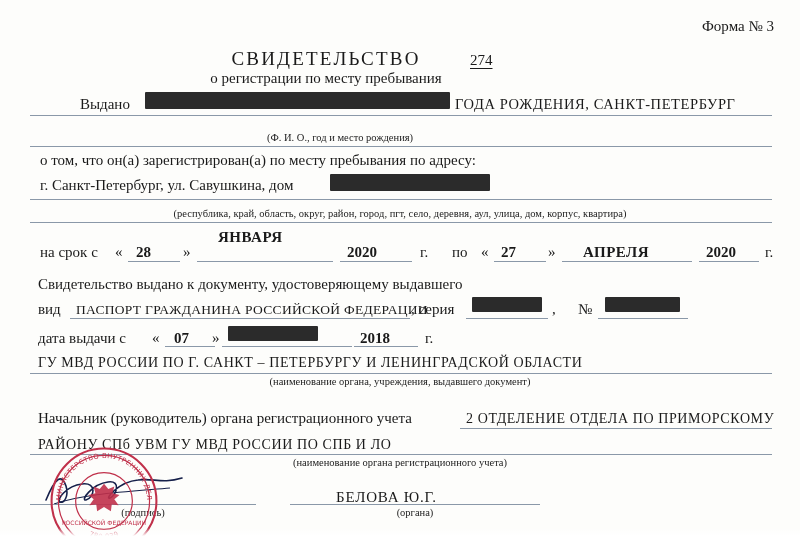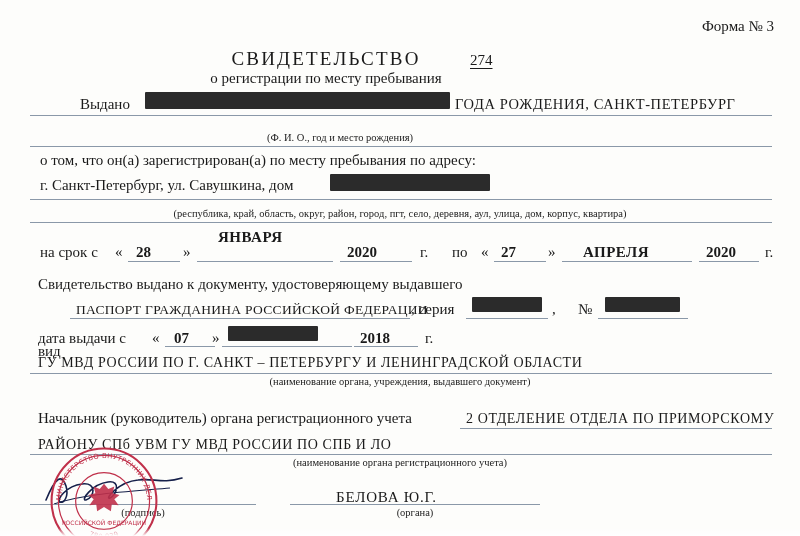--- a/index.html
+++ b/index.html
@@ -146,21 +146,21 @@
   <div class="txt" style="left:548px; top:244px;">»</div>
   <div class="line" style="left:494px; top:261px; width:52px;"></div>
   <div class="txt" style="left:583px; top:244px; font-weight:bold; letter-spacing:0.5px;">АПРЕЛЯ</div>
   <div class="line" style="left:562px; top:261px; width:130px;"></div>
   <div class="txt" style="left:706px; top:244px; font-weight:bold;">2020</div>
   <div class="line" style="left:699px; top:261px; width:60px;"></div>
   <div class="txt" style="left:765px; top:244px;">г.</div>
 
   <div class="txt" style="left:38px; top:276px;">Свидетельство выдано к документу, удостоверяющему выдавшего</div>
 
-  <div class="txt" style="left:38px; top:301px;margin-top:42px;">вид</div>
+  <div class="txt" style="left:38px; top:301px;">вид</div>
   <div class="txt" style="left:76px; top:302px; font-size:13.5px; letter-spacing:0.3px;">ПАСПОРТ ГРАЖДАНИНА РОССИЙСКОЙ ФЕДЕРАЦИИ</div>
   <div class="line" style="left:70px; top:318px; width:340px;"></div>
   <div class="txt" style="left:411px; top:301px;">, серия</div>
   <div class="redact" style="position:absolute; left:472px; top:297px; width:70px; height:15px;"></div>
   <div class="line" style="left:466px; top:318px; width:82px;"></div>
   <div class="txt" style="left:552px; top:301px;">,</div>
   <div class="txt" style="left:578px; top:301px;">№</div>
   <div class="redact" style="position:absolute; left:605px; top:297px; width:75px; height:15px;"></div>
   <div class="line" style="left:598px; top:318px; width:90px;"></div>
 

